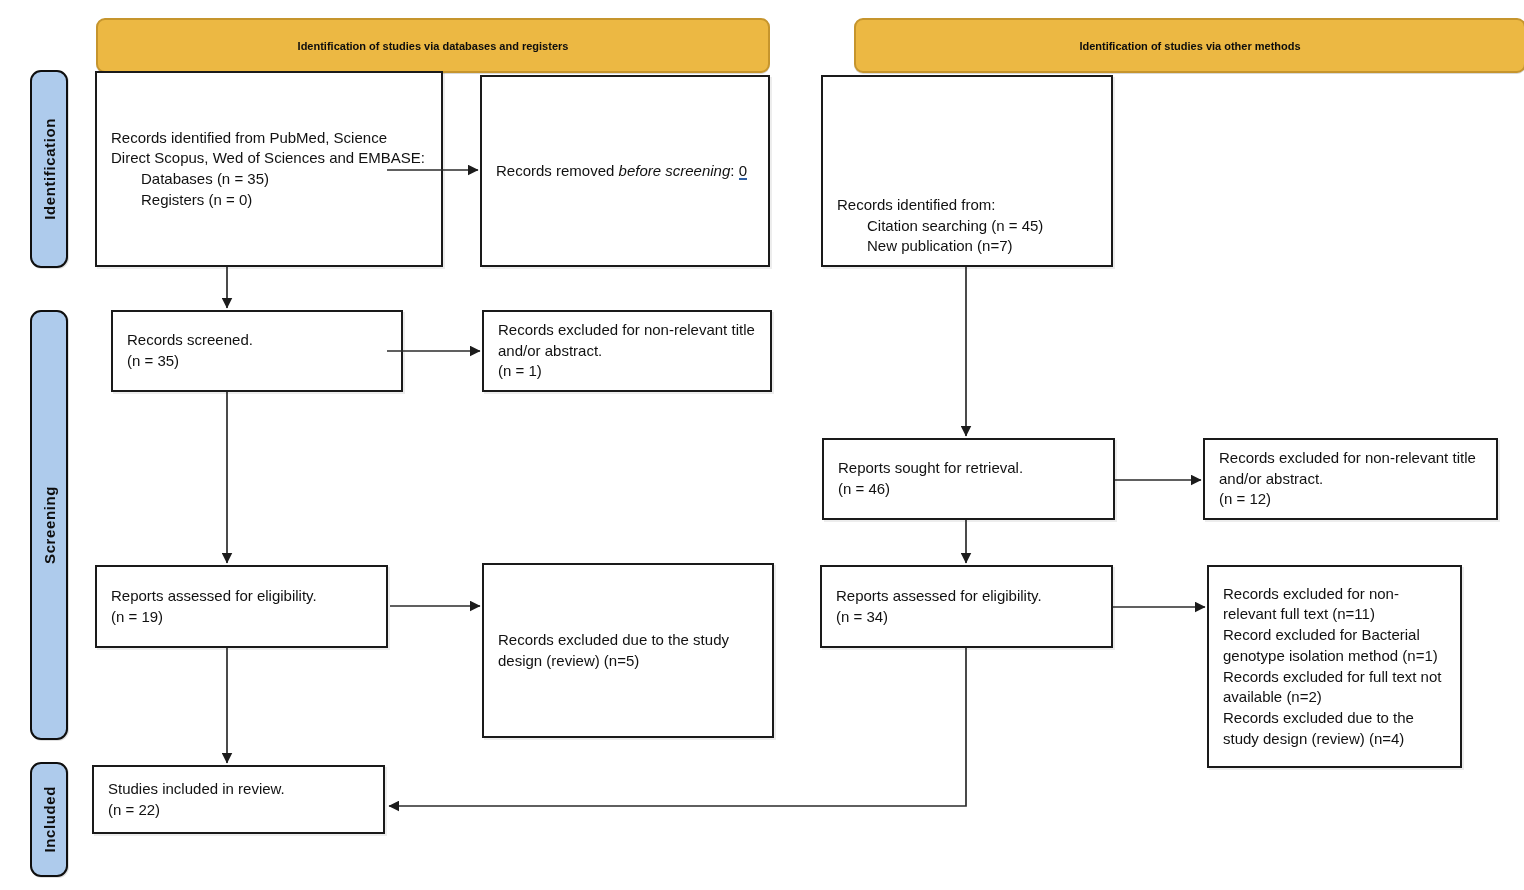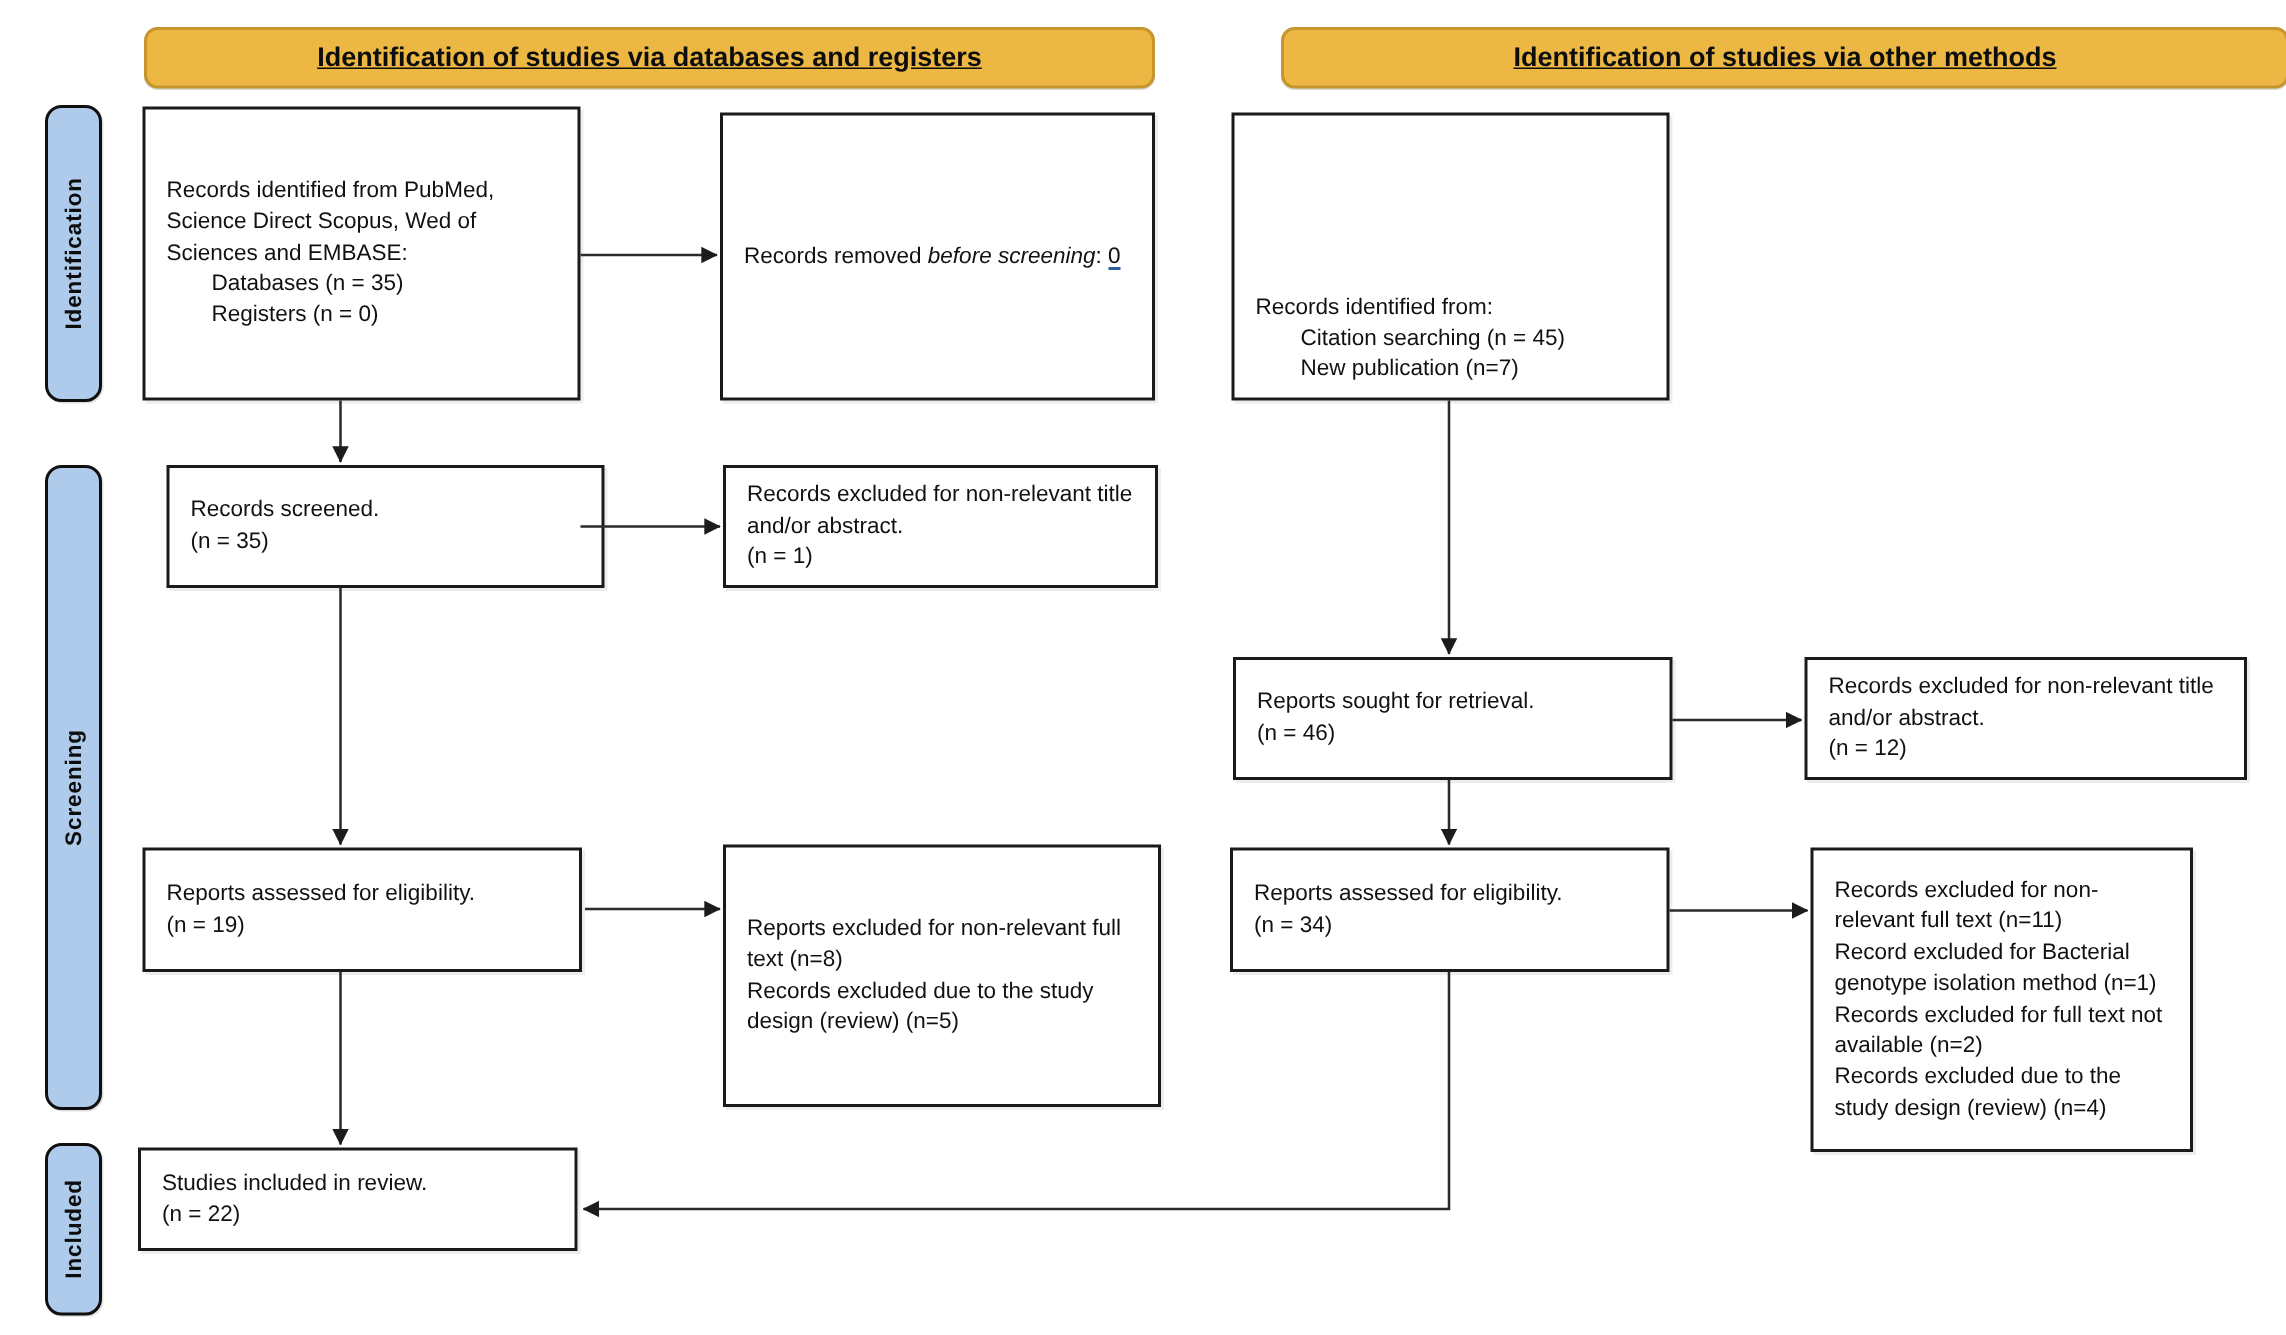--- a/index.html
+++ b/index.html
@@ -13,26 +13,25 @@
   *{box-sizing:border-box;margin:0;padding:0;}
   html,body{margin:0;padding:0;}
   body{
     width:1524px;height:890px;background:#ffffff;
     font-family:"Liberation Sans","DejaVu Sans",sans-serif;
     color:#111;
   }
   #canvas{position:relative;width:1524px;height:890px;background:#fff;overflow:hidden;}
 
   .banner{
-    position:absolute;height:41px;background:var(--banner);
+    position:absolute;height:55px;background:var(--banner);
     border:2px solid var(--banner-border);border-radius:9px;
     display:flex;align-items:center;justify-content:center;
-    font-weight:bold;font-size:18px;color:#0d0d0d;
+    font-weight:bold;font-size:11px;color:#0d0d0d;
     box-shadow:0 1px 0 rgba(0,0,0,0.15);
-    text-decoration:underline;
   }
   .stage-pill{
     position:absolute;width:38px;background:var(--stage-fill);
     border:2px solid #0f0f0f;border-radius:11px;
     display:flex;align-items:center;justify-content:center;
     box-shadow:1px 1px 0 rgba(0,0,0,0.12);
   }
   .stage-pill span{
     writing-mode:vertical-rl;transform:rotate(180deg);
     font-weight:bold;font-size:15px;letter-spacing:0.6px;color:#0d0d0d;
@@ -67,21 +66,21 @@
   <div class="stage-pill" style="left:30px;top:70px;height:198px;">
     <span>Identification</span>
   </div>
   <div class="stage-pill" style="left:30px;top:310px;height:430px;">
     <span>Screening</span>
   </div>
   <div class="stage-pill" style="left:30px;top:762px;height:115px;">
     <span>Included</span>
   </div>
 
-  <div class="box" style="left:95px;top:71px;width:292px;height:196px;">
+  <div class="box" style="left:95px;top:71px;width:348px;height:196px;">
     <div>Records identified from PubMed, Science Direct Scopus, Wed of Sciences and EMBASE:</div>
     <div class="indent">Databases (n = 35)</div>
     <div class="indent">Registers (n = 0)</div>
   </div>
 
   <div class="box" style="left:480px;top:75px;width:290px;height:192px;">
     <div>
       <span>Records removed </span><em>before screening</em><span>: </span><span class="num-link">0</span>
     </div>
   </div>
@@ -95,21 +94,20 @@
     <div>Records excluded for non-relevant title and/or abstract.</div>
     <div>(n = 1)</div>
   </div>
 
   <div class="box" style="left:95px;top:565px;width:293px;height:83px;">
     <div>Reports assessed for eligibility.</div>
     <div>(n = 19)</div>
   </div>
 
   <div class="box" style="left:482px;top:563px;width:292px;height:175px;">
-    <div>Reports excluded for non-relevant full text (n=8)</div>
     <div>Records excluded due to the study design (review) (n=5)</div>
   </div>
 
   <div class="box" style="left:92px;top:765px;width:293px;height:69px;">
     <div>Studies included in review.</div>
     <div>(n = 22)</div>
   </div>
 
   <div class="box" style="left:821px;top:75px;width:292px;height:192px;justify-content:flex-end;">
     <div>Records identified from:</div>

